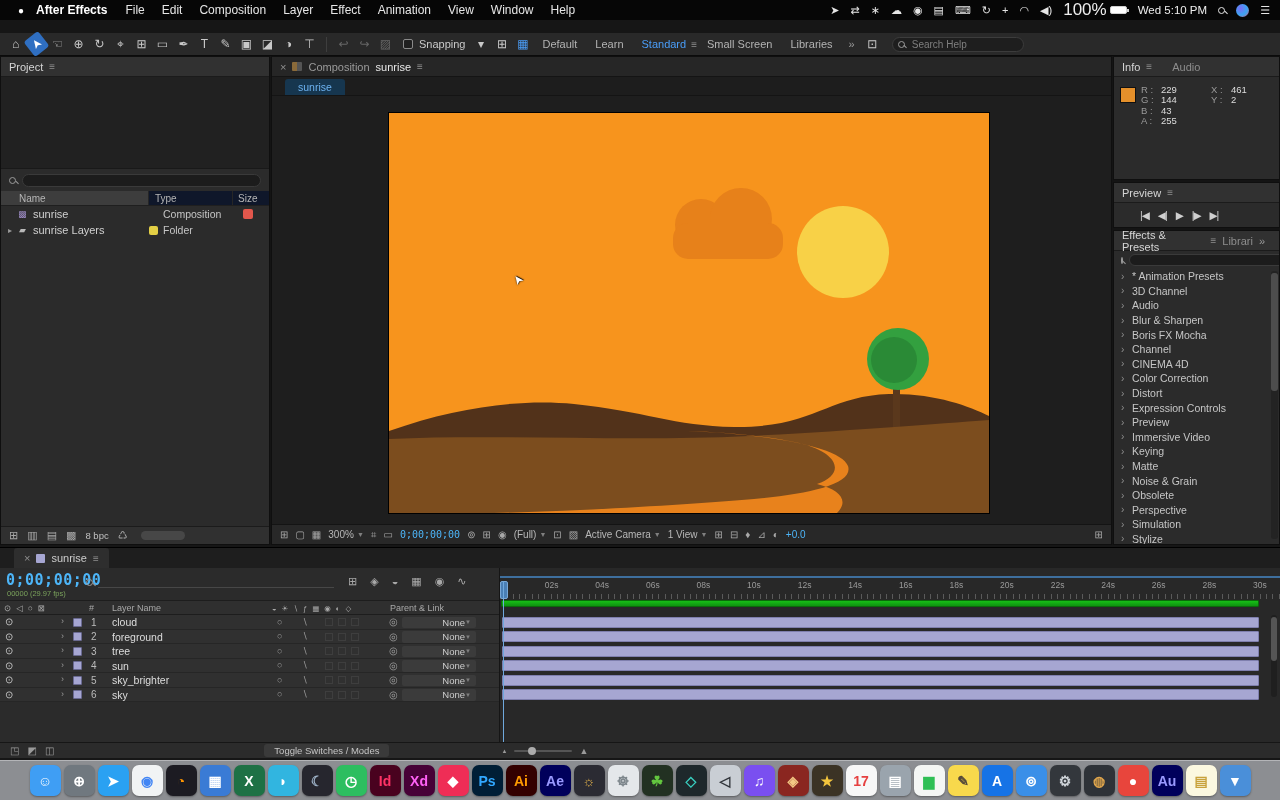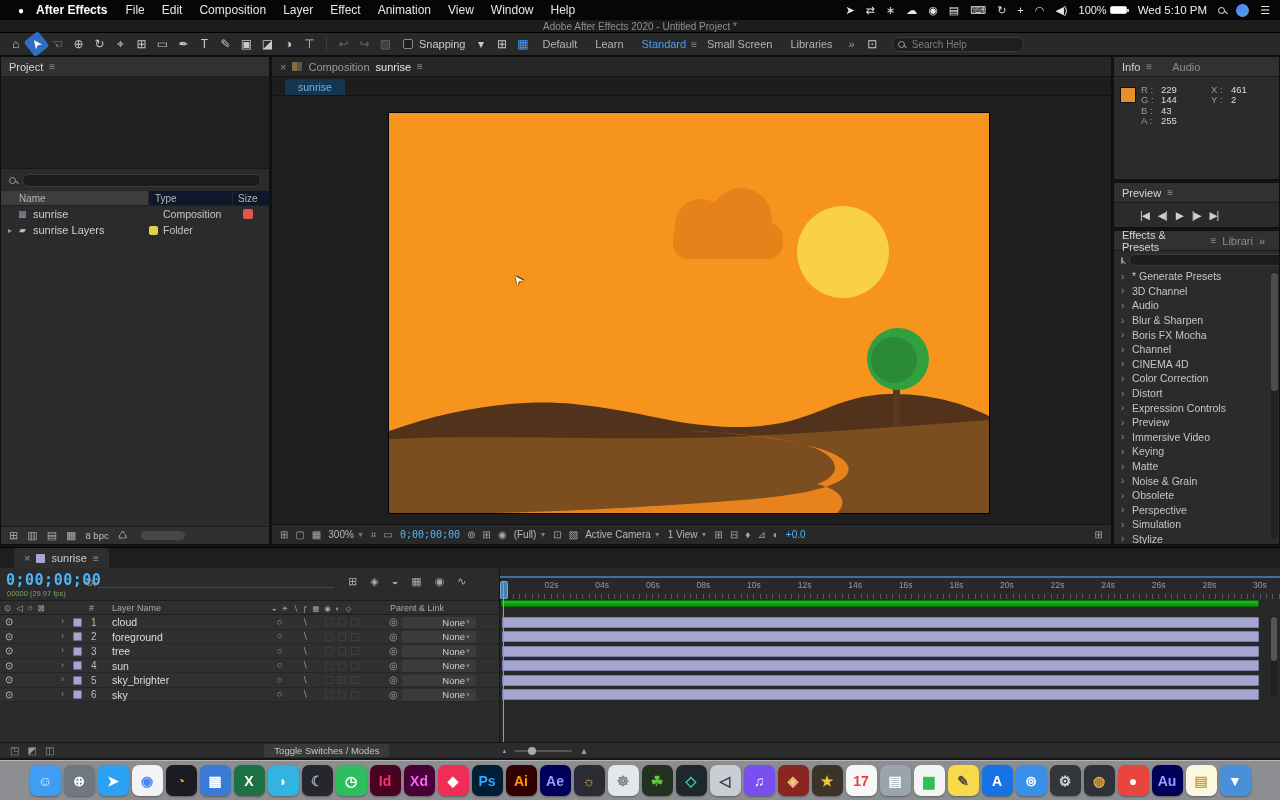--- a/index.html
+++ b/index.html
@@ -8,21 +8,21 @@
   .screen{position:relative;width:1280px;height:800px;overflow:hidden;background:#161616}
   .contents{display:contents}
 
   
   .menubar{position:absolute;top:0;left:0;right:0;height:20px;background:#060606;display:flex;align-items:center;padding:0 10px;font-size:12px;color:#ededed;z-index:50}
   .apple{margin:0 12px 0 8px;font-size:10px;color:#fff}
   .appname{font-weight:bold;margin-right:18px;color:#fff}
   .menu-item{margin-right:17px;color:#e6e6e6}
   .mb-right{margin-left:auto;display:flex;align-items:center;gap:11px}
   .status-icon{font-size:11px;color:#e6e6e6}
-  .battery{display:flex;align-items:center;gap:3px;font-size:11px}
+  .battery{display:flex;align-items:center;gap:3px;font-size:17px}
   .battery-body{width:17px;height:8px;border:1px solid #cfcfcf;border-radius:2px;background:#fff;position:relative}
   .battery-body::after{content:"";position:absolute;right:-3px;top:1.5px;width:2px;height:3px;background:#cfcfcf}
   .clock{font-size:11.5px}
   .mag{display:inline-block;width:7px;height:7px;border:1.4px solid #9a9a9a;border-radius:50%;position:relative}
   .mag.white{border-color:#e6e6e6}
   .mag::after{content:"";position:absolute;width:4px;height:1.4px;background:inherit;background:#9a9a9a;transform:rotate(45deg);right:-3.5px;bottom:-1px}
   .mag.white::after{background:#e6e6e6}
   .siri{width:13px;height:13px;border-radius:50%;background:radial-gradient(circle at 35% 35%,#7b6cf6,#3aa5f0 55%,#e8527f)}
 
   
@@ -188,23 +188,20 @@
         <span>100%</span>
         <span class="battery-body"></span>
       </span>
       <span class="clock">Wed 5:10 PM</span>
       <span class="mag white"></span>
       <span class="siri"></span>
       <span class="status-icon">☰</span>
     </div>
   </div>
 
-  <div class="titlebar">
-    <span>Adobe After Effects 2020 - Untitled Project *</span>
-  </div>
 
   <div class="toolbar">
     <div class="contents">
       
     <span class="tool">⌂</span><span class="tool" style="background: rgb(47, 111, 194); transform: rotate(-128deg); color: rgb(255, 255, 255);">➤</span><span class="tool">☜</span><span class="tool">⊕</span><span class="tool">↻</span><span class="tool">⌖</span><span class="tool">⊞</span><span class="tool">▭</span><span class="tool">✒</span><span class="tool">T</span><span class="tool">✎</span><span class="tool">▣</span><span class="tool">◪</span><span class="tool">◑</span><span class="tool">⊤</span></div>
     <span class="tb-sep"></span>
     <div class="contents dim">
       
     <span class="tool">↩</span><span class="tool">↪</span><span class="tool">▨</span></div>
     <span class="checkbox"></span>
@@ -413,21 +410,21 @@
           <span class="chev2" style="margin-left:auto">»</span>
         </div>
         <div class="fx-search">
           <span class="mag"></span>
           <input type="text" style="">
         </div>
         <div>
 
             <div class="fx-row">
               <span class="fx-chev">›</span>
-              <span>* Generate Presets</span>
+              <span>* Animation Presets</span>
             </div>
 
             <div class="fx-row">
               <span class="fx-chev">›</span>
               <span>3D Channel</span>
             </div>
 
             <div class="fx-row">
               <span class="fx-chev">›</span>
               <span>Audio</span>

